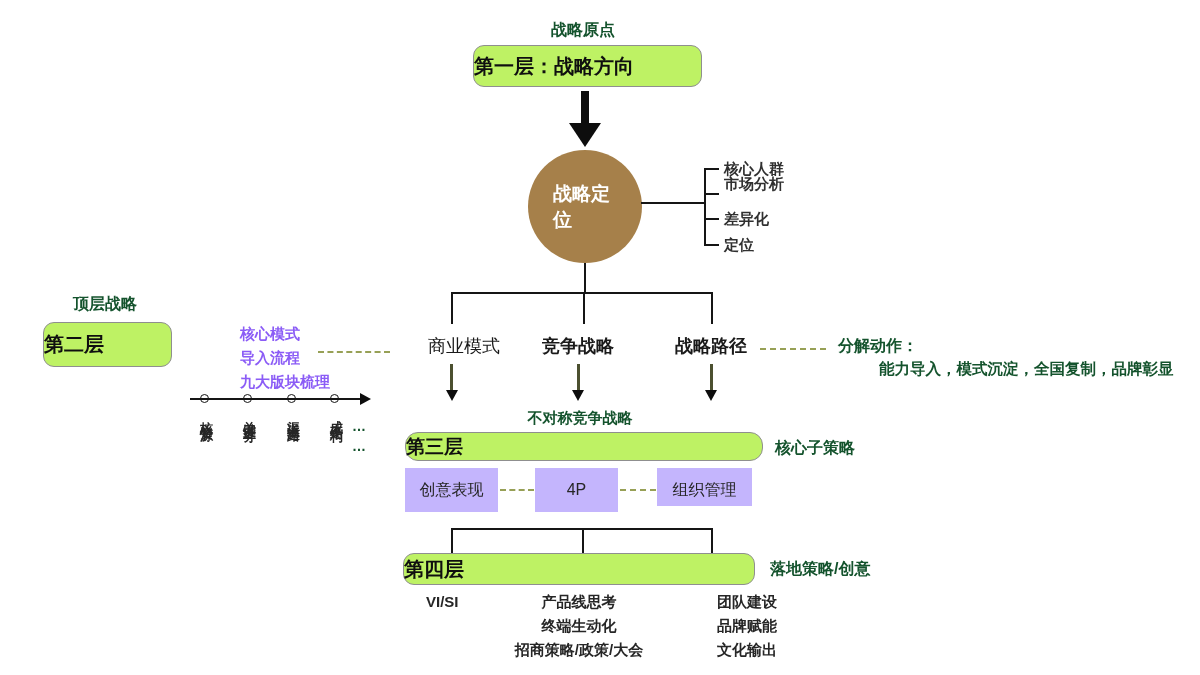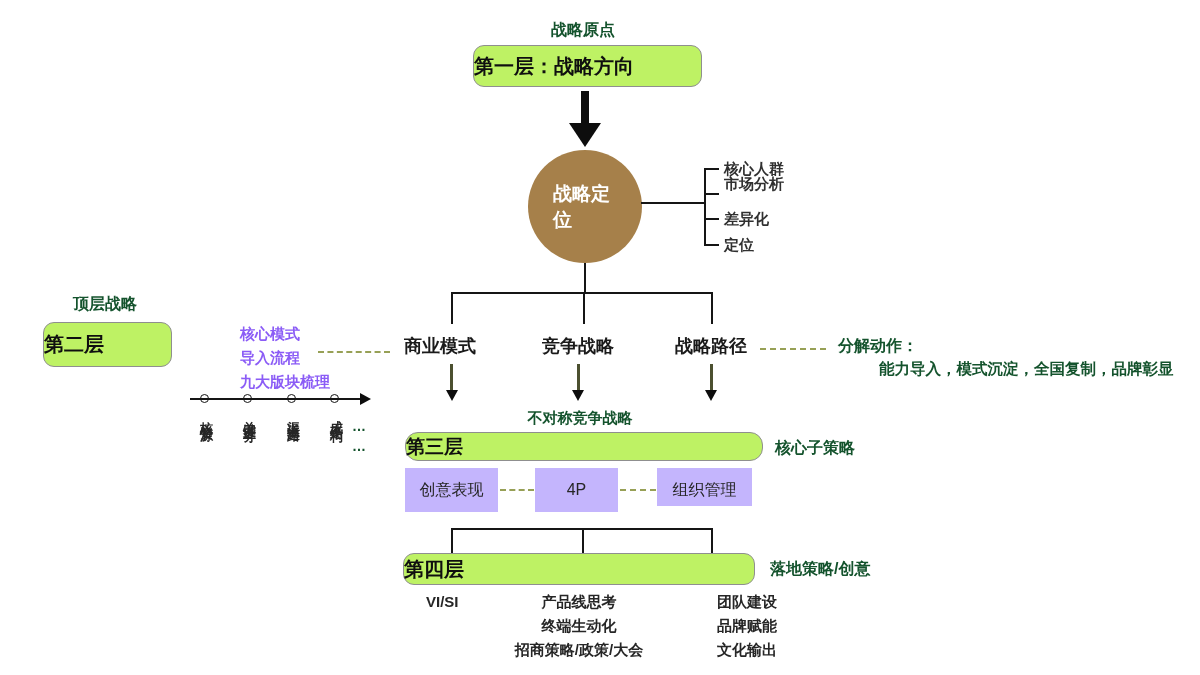--- a/index.html
+++ b/index.html
@@ -97,21 +97,21 @@
   <div class="vtext" style="left:327px;top:410px;">成本结构</div>
   <div class="cap" style="left:352px;top:418px;font-size:14px;font-weight:bold;">…</div>
   <div class="cap" style="left:352px;top:438px;font-size:14px;font-weight:bold;">…</div>
 
   <div class="vline" style="left:584px;top:263px;height:30px;"></div>
   <div class="hline" style="left:451px;top:292px;width:262px;"></div>
   <div class="vline" style="left:451px;top:292px;height:32px;"></div>
   <div class="vline" style="left:583px;top:292px;height:32px;"></div>
   <div class="vline" style="left:711px;top:292px;height:32px;"></div>
 
-  <div class="abs" style="left:404px;top:334px;width:96px;text-align:left;font-size:18px;font-weight:bold;">商业模式</div>
+  <div class="abs" style="left:404px;top:334px;width:96px;text-align:right;font-size:18px;font-weight:normal;">商业模式</div>
   <div class="abs" style="left:530px;top:334px;width:96px;text-align:center;font-size:18px;font-weight:bold;">竞争战略</div>
   <div class="abs" style="left:663px;top:334px;width:96px;text-align:center;font-size:18px;font-weight:bold;">战略路径</div>
 
   <div class="sarrow-shaft" style="left:450px;top:364px;height:28px;"></div>
   <div class="sarrow-head" style="left:446px;top:390px;"></div>
   <div class="sarrow-shaft" style="left:577px;top:364px;height:28px;"></div>
   <div class="sarrow-head" style="left:572px;top:390px;"></div>
   <div class="sarrow-shaft" style="left:710px;top:364px;height:28px;"></div>
   <div class="sarrow-head" style="left:705px;top:390px;"></div>
 

